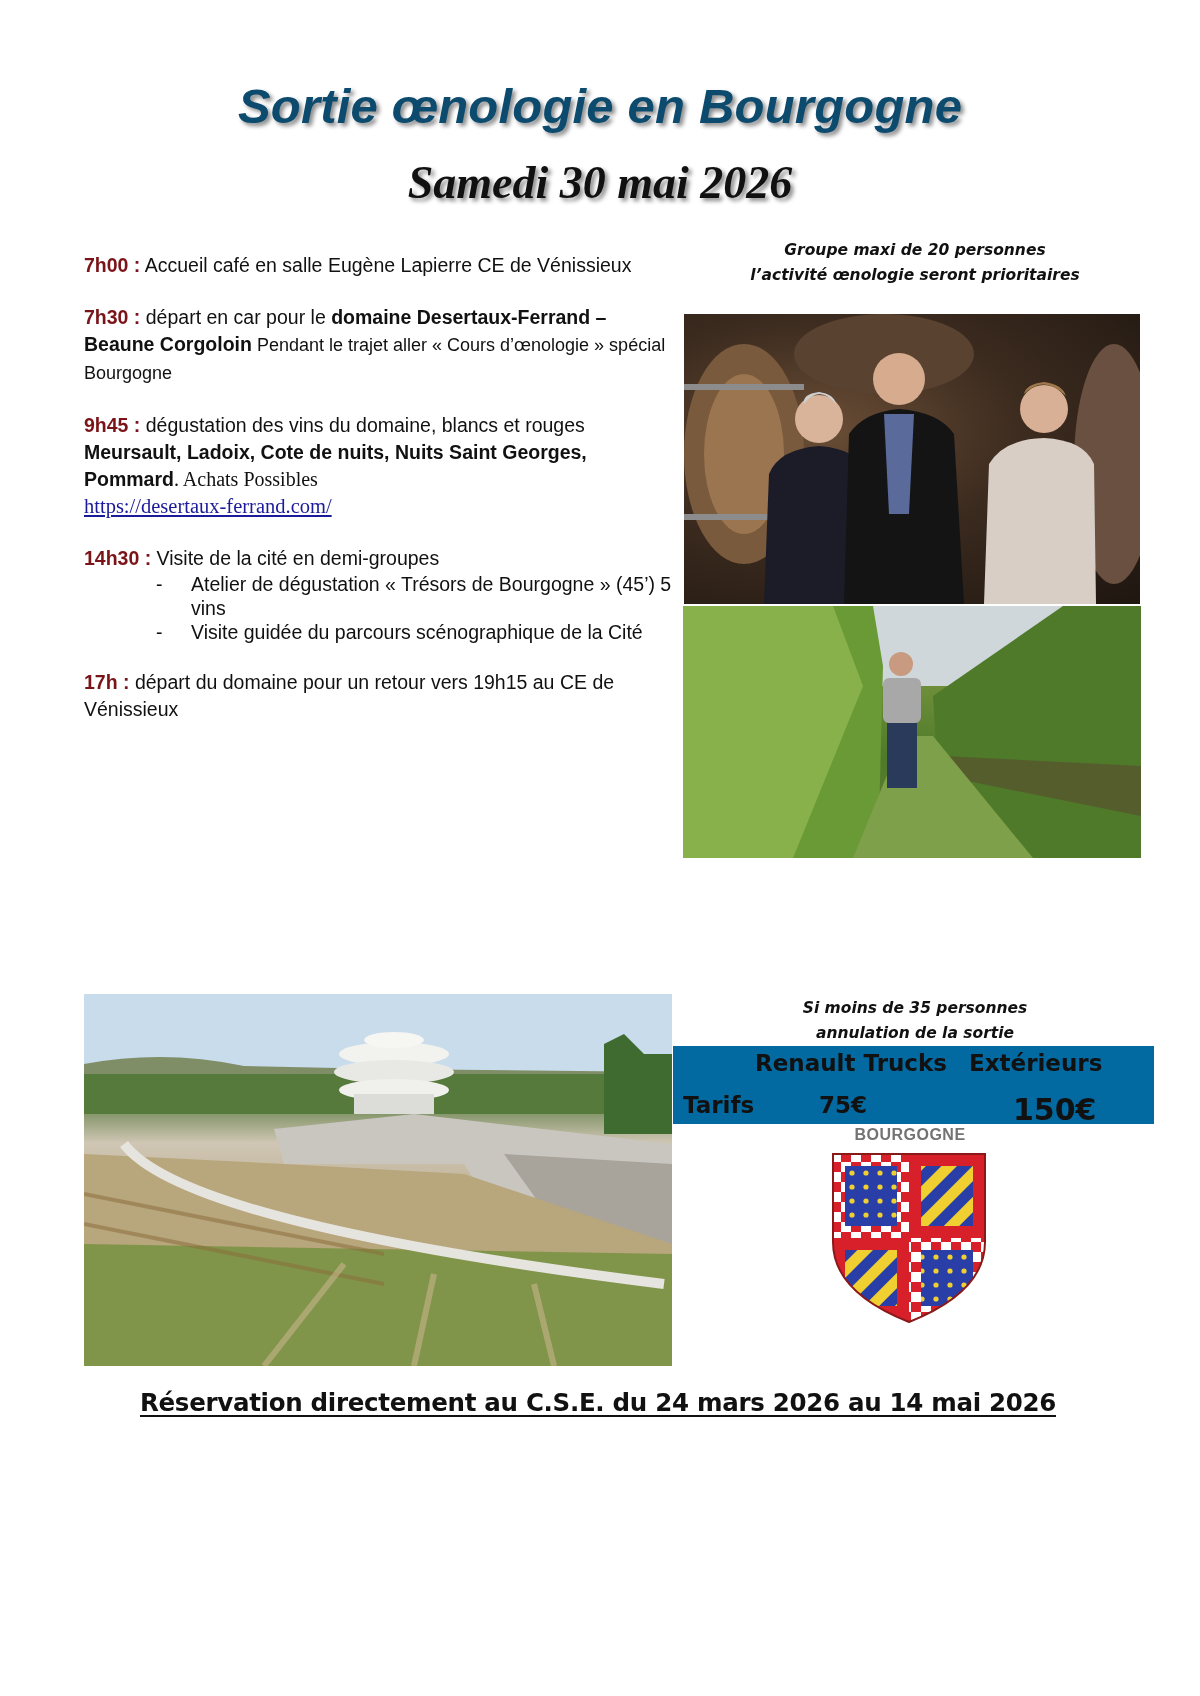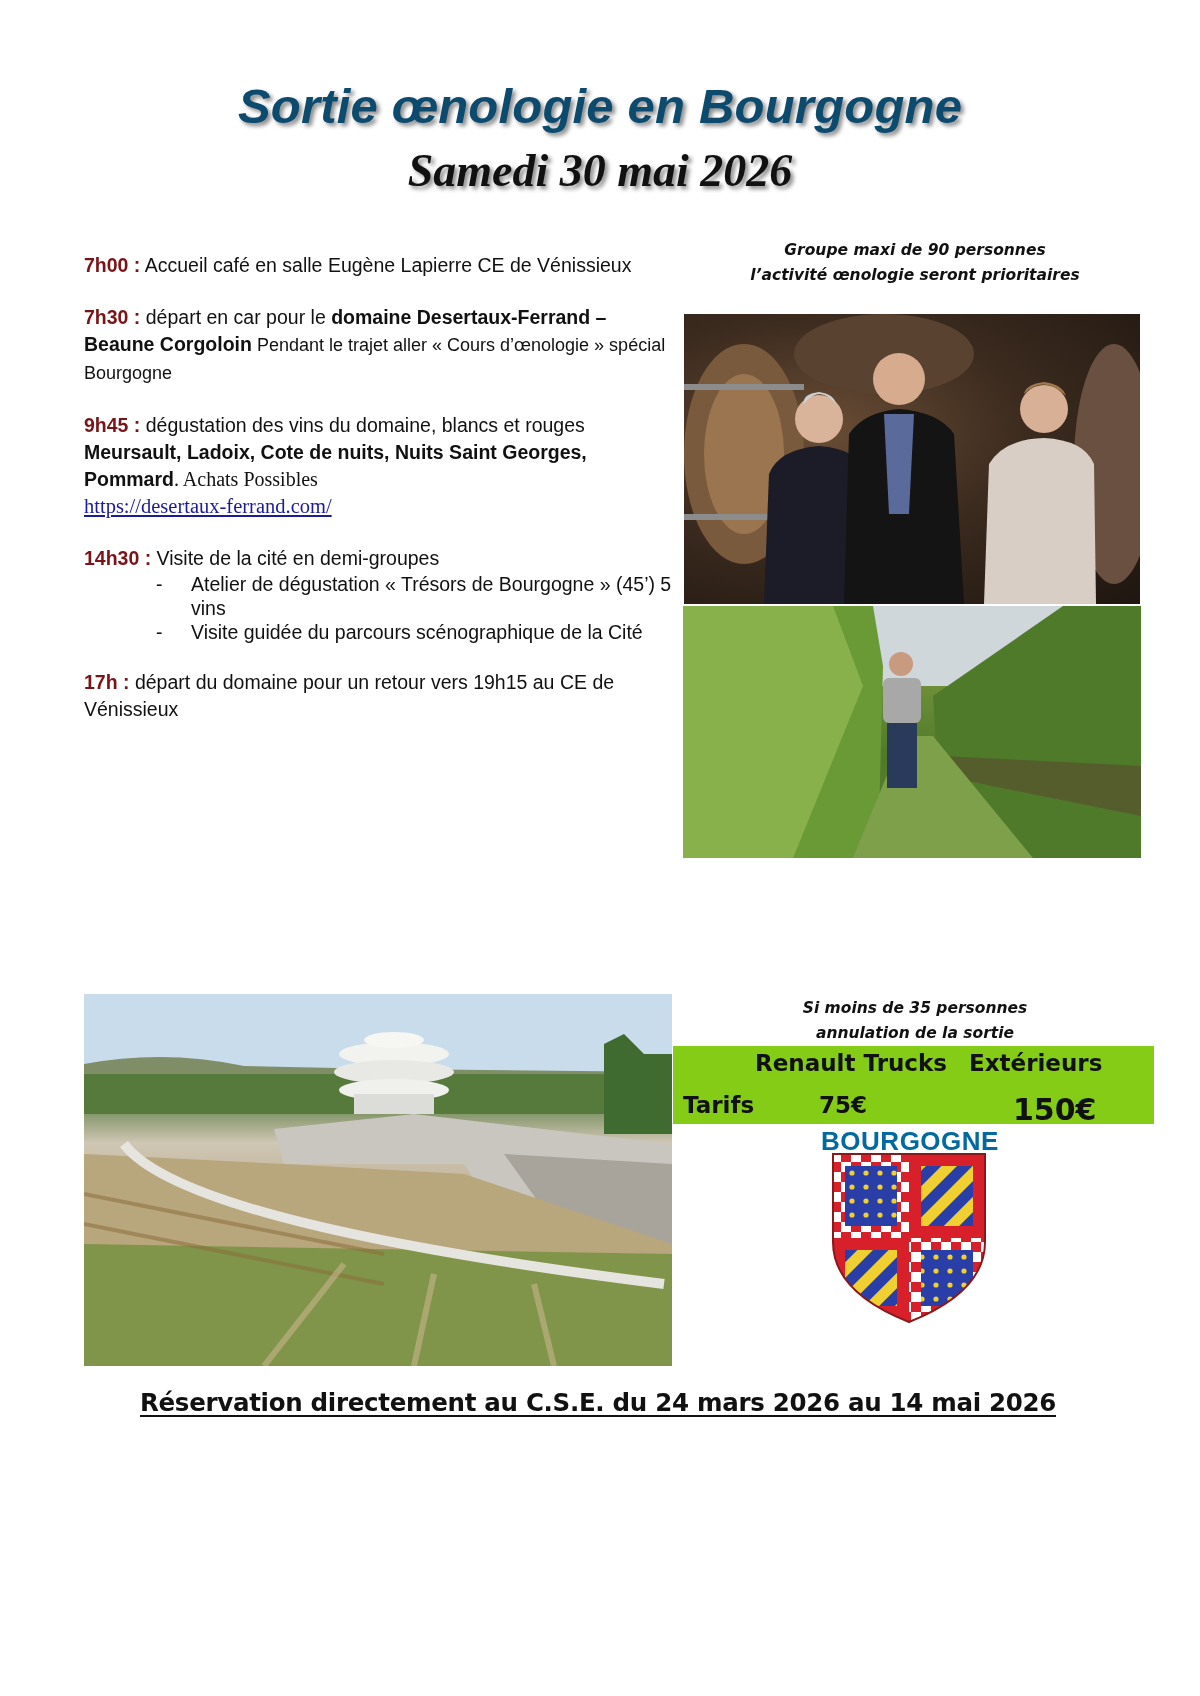--- a/index.html
+++ b/index.html
@@ -1,19 +1,19 @@
 <!DOCTYPE html>
 <html><head>
 <meta charset="utf-8">
 <style>
   html, body { margin: 0; padding: 0; background: #ffffff; }
   body { width: 1200px; height: 1696px; position: relative; overflow: hidden; font-family: "Liberation Sans", sans-serif; color: #111; }
 
   .title { position: absolute; left: 0; width: 1200px; text-align: center; top: 78px; font-family: "Liberation Sans", sans-serif; font-weight: bold; font-style: italic; font-size: 49px; color: #0c4a6e; text-shadow: 3px 3px 4px #8a8a8a; letter-spacing: 0.2px; }
-  .subtitle { position: absolute; left: 0; width: 1200px; text-align: center; top: 144px; font-family: "Liberation Serif", serif; font-weight: bold; font-style: italic; font-size: 46px; color: #111; text-shadow: 3px 3px 4px #8a8a8a; }
+  .subtitle { position: absolute; left: 0; width: 1200px; text-align: center; top: 156px; font-family: "Liberation Serif", serif; font-weight: bold; font-style: italic; font-size: 46px; color: #111; text-shadow: 3px 3px 4px #8a8a8a; }
 
   .schedule { position: absolute; left: 84px; top: 252px; width: 590px; font-size: 19.5px; line-height: 27px; }
   .item { margin: 0 0 25px 0; }
   .time { color: #7a1418; font-weight: bold; }
   .bold { font-weight: bold; }
   .serif { font-family: "Liberation Serif", serif; font-size: 20px; }
   .small { font-size: 18px; }
   a.link { font-family: "Liberation Serif", serif; font-size: 20.5px; color: #1a1a9a; text-decoration: underline; }
   .sub-list { margin: 0; padding: 0; list-style: none; }
   .sub-list li { position: relative; padding-left: 107px; }
@@ -21,28 +21,28 @@
 
   .notice-top { position: absolute; left: 680px; top: 238px; width: 470px; text-align: center; font-family: "DejaVu Sans", sans-serif; font-weight: bold; font-style: italic; font-size: 15.5px; line-height: 25px; color: #111; }
 
   .photo { position: absolute; overflow: hidden; }
   .photo-family { left: 684px; top: 314px; width: 456px; height: 290px; background: radial-gradient(ellipse at 30% 40%, #6a4e36 0%, #3c2b1f 45%, #1e1610 100%); }
   .photo-vine { left: 683px; top: 606px; width: 458px; height: 252px; background: linear-gradient(180deg, #c9d3d6 0%, #c9d3d6 30%, #6f8f3a 31%, #4f7a2a 60%, #5e7f2f 100%); }
   .photo-cite { left: 84px; top: 994px; width: 588px; height: 372px; background: linear-gradient(180deg, #bcd3e6 0%, #d6e3ee 20%, #5f7e45 28%, #cfc6b4 40%, #b9a98a 60%, #8a7a4a 80%, #6c8a3a 100%); }
 
   .notice-bottom { position: absolute; left: 670px; top: 996px; width: 490px; text-align: center; font-family: "DejaVu Sans", sans-serif; font-weight: bold; font-style: italic; font-size: 15.5px; line-height: 25px; color: #111; }
 
-  .tarifs { position: absolute; left: 673px; top: 1046px; width: 481px; height: 78px; background: #84cc16; font-family: "DejaVu Sans", sans-serif; font-weight: bold; color: #111; }
+  .tarifs { position: absolute; left: 673px; top: 1046px; width: 481px; height: 78px; background: #0369a1; font-family: "DejaVu Sans", sans-serif; font-weight: bold; color: #111; }
   .tarifs .h1 { position: absolute; left: 82px; top: 4px; font-size: 23px; }
   .tarifs .h2 { position: absolute; left: 296px; top: 4px; font-size: 23px; }
   .tarifs .r0 { position: absolute; left: 10px; top: 46px; font-size: 23px; }
   .tarifs .r1 { position: absolute; left: 146px; top: 46px; font-size: 23px; }
   .tarifs .r2 { position: absolute; left: 340px; top: 46px; font-size: 30px; }
 
-  .crest-title { position: absolute; left: 800px; top: 1126px; width: 220px; text-align: center; font-family: "Liberation Sans", sans-serif; font-weight: bold; font-size: 26px; letter-spacing: 0.5px; color: #0369a1; }
+  .crest-title { position: absolute; left: 800px; top: 1126px; width: 220px; text-align: center; font-family: "Liberation Sans", sans-serif; font-weight: bold; font-size: 16px; letter-spacing: 0.5px; color: #737373; }
   .crest { position: absolute; left: 831px; top: 1152px; width: 156px; height: 172px; }
 
   .reservation { position: absolute; left: 0; width: 1196px; text-align: center; top: 1388px; font-family: "DejaVu Sans", sans-serif; font-weight: bold; font-size: 24.5px; color: #111; }
   .reservation span { text-decoration: underline; text-decoration-thickness: 2px; text-underline-offset: 4px; letter-spacing: -0.3px; }
 </style>
 </head>
 <body>
 
 <div class="title">Sortie œnologie en Bourgogne</div>
 <div class="subtitle">Samedi 30 mai 2026</div>
@@ -69,21 +69,21 @@
       <li style="line-height:24px"><span class="dash">-</span><span>Visite guidée du parcours scénographique de la Cité</span></li>
     </ul>
   </div>
 
   <div class="item">
     <span class="time">17h :</span><span> départ du domaine pour un retour vers 19h15 au CE de Vénissieux</span>
   </div>
 </div>
 
 <div class="notice-top">
-  <div>Groupe maxi de 90 personnes</div>
+  <div>Groupe maxi de 20 personnes</div>
   <div>l’activité œnologie seront prioritaires</div>
 </div>
 
 <div class="photo photo-family">
   <svg width="456" height="290" viewBox="0 0 456 290">
     <ellipse cx="60" cy="140" rx="60" ry="110" fill="#7a5a3c"></ellipse>
     <ellipse cx="60" cy="140" rx="40" ry="80" fill="#9a7550"></ellipse>
     <rect x="0" y="70" width="120" height="6" fill="#8c8c8c"></rect>
     <rect x="0" y="200" width="120" height="6" fill="#8c8c8c"></rect>
     <ellipse cx="200" cy="40" rx="90" ry="40" fill="#5a4230"></ellipse>

